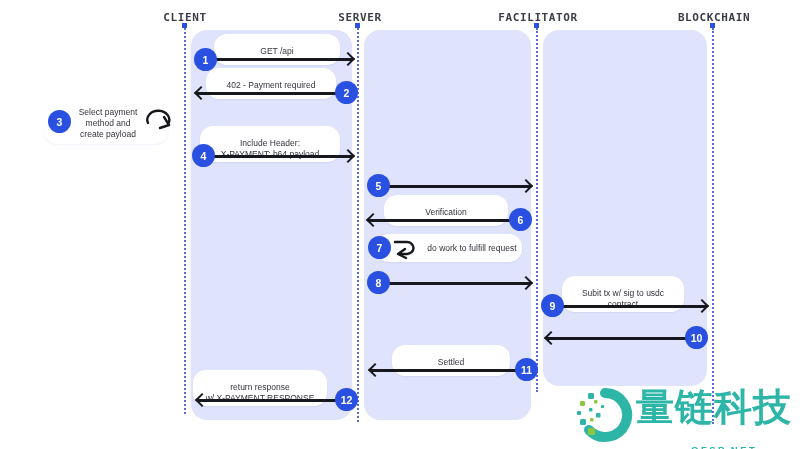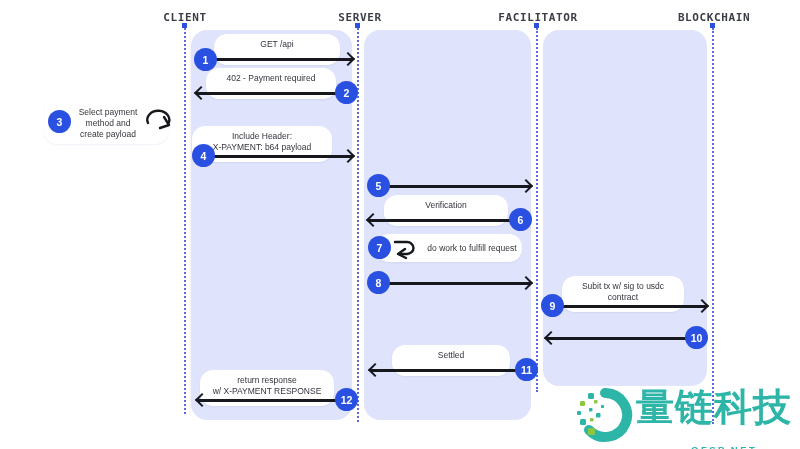--- a/index.html
+++ b/index.html
@@ -16,21 +16,21 @@
   .panel{position:absolute;background:#dfe3fb;border-radius:16px;}
 
   
   .lifeline{position:absolute;width:0;border-left:2px dotted #5b6bd5;}
 
   
   .bubble{position:absolute;background:#ffffff;border-radius:13px;
           box-shadow:0 1px 2px rgba(40,60,160,0.07);
           display:flex;justify-content:center;align-items:flex-start;}
   .mlabel{font-size:8.5px;line-height:10.5px;color:#33343c;text-align:center;
-          white-space:pre-line;padding-top:5px;}
+          white-space:pre-line;padding-top:12px;}
   .b3 .mlabel{padding:7px 28px 0 32px;line-height:11px;}
   .b7 .mlabel{padding-left:46px;padding-top:9px;}
 
   
   .aline{position:absolute;height:2.5px;background:#17181d;border-radius:2px;}
   .head{position:absolute;width:8px;height:8px;border:solid #17181d;
         border-width:2.4px 2.4px 0 0;top:50%;}
   .aline.right .head{right:0;transform:translateY(-50%) rotate(45deg);}
   .aline.left  .head{left:0;transform:translateY(-50%) rotate(-135deg);}
 
@@ -96,21 +96,21 @@
 create payload</span>
   </div>
   <svg class="selfarrow" style="left:142px;top:103px" width="40" height="30" viewBox="0 0 40 30">
     <path d="M6 20 A 11 9 0 1 1 26 21" fill="none" stroke="#17181d" stroke-width="2.4" stroke-linecap="round"></path>
     <path d="M22 14 L27 22 L18 25" fill="none" stroke="#17181d" stroke-width="2.4" stroke-linejoin="round" stroke-linecap="round"></path>
   </svg>
   <div class="num" style="left:48px;top:110px">
       <span>3</span>
     </div>
 
-  <div class="bubble" style="left:192px;top:126px;width:140px;height:36px">
+  <div class="bubble" style="left:200px;top:126px;width:140px;height:36px">
     <span class="mlabel">Include Header:
 X-PAYMENT: b64 payload</span>
   </div>
   <div class="aline right" style="left:204px;top:155px;width:149px">
       <span class="head"></span>
     </div>
   <div class="num" style="left:192px;top:144px">
       <span>4</span>
     </div>
 
@@ -170,21 +170,21 @@
   <div class="bubble" style="left:392px;top:345px;width:118px;height:31px">
     <span class="mlabel">Settled</span>
   </div>
   <div class="aline left" style="left:370px;top:369px;width:157px">
       <span class="head"></span>
     </div>
   <div class="num" style="left:515px;top:358px">
       <span>11</span>
     </div>
 
-  <div class="bubble" style="left:200px;top:370px;width:134px;height:36px">
+  <div class="bubble" style="left:193px;top:370px;width:134px;height:36px">
     <span class="mlabel">return response
 w/ X-PAYMENT RESPONSE</span>
   </div>
   <div class="aline left" style="left:197px;top:399px;width:150px">
       <span class="head"></span>
     </div>
   <div class="num" style="left:335px;top:388px">
       <span>12</span>
     </div>
 

